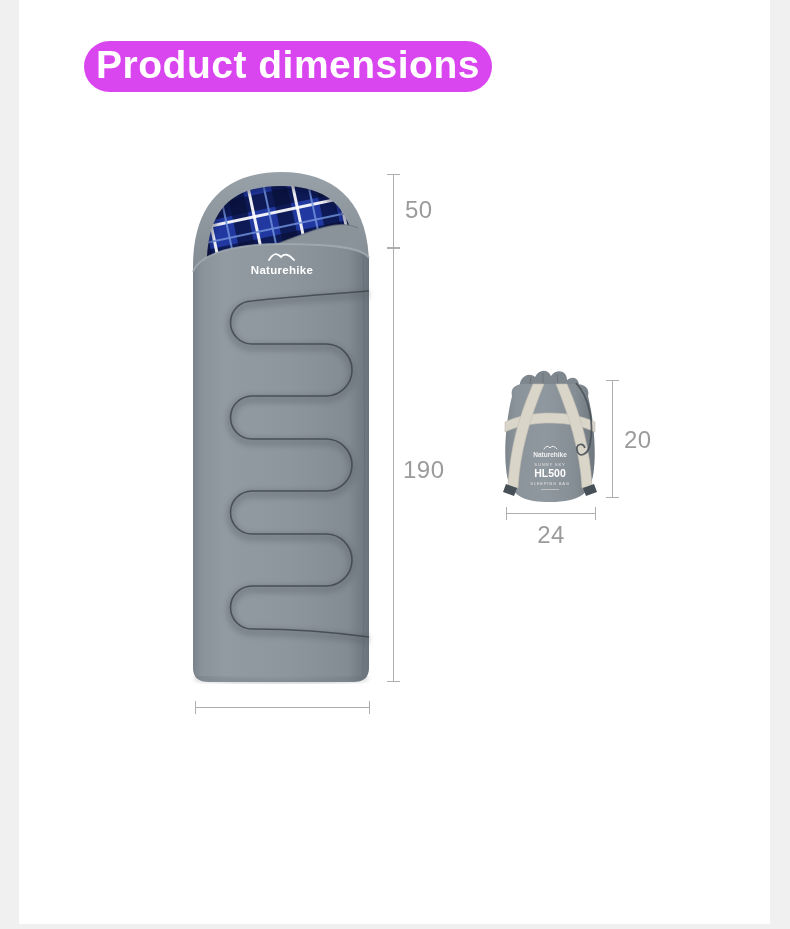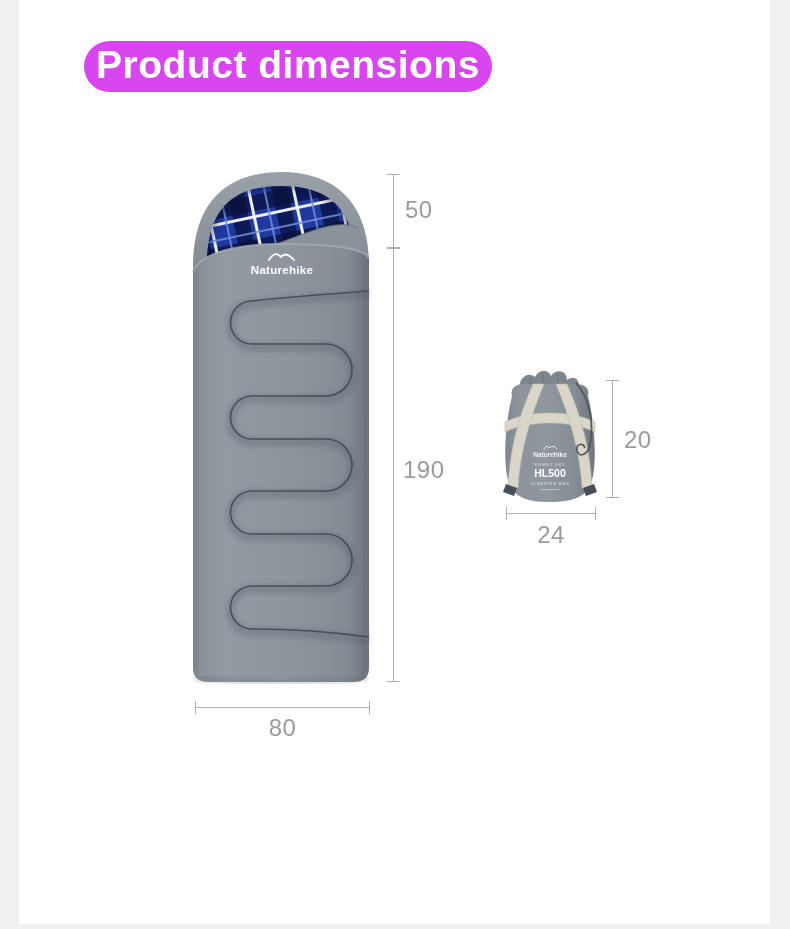--- a/index.html
+++ b/index.html
@@ -183,21 +183,20 @@
     </g>
   </svg>
 
   <div class="vline" style="left:393px; top:174px; height:74px;"></div>
   <div class="dim-label" style="left:405px; top:196px;">50</div>
 
   <div class="vline" style="left:393px; top:248px; height:434px;"></div>
   <div class="dim-label" style="left:403px; top:456px;">190</div>
 
   <div class="hline" style="left:195px; top:707px; width:175px;"></div>
-  <div class="dim-label center" style="left:195px; top:714px; width:175px;">80</div>
 
   <div class="vline" style="left:612px; top:380px; height:118px;"></div>
   <div class="dim-label" style="left:624px; top:426px;">20</div>
 
   <div class="hline" style="left:506px; top:513px; width:90px;"></div>
   <div class="dim-label center" style="left:506px; top:521px; width:90px;">24</div>
 
 </div>
 
 </body></html>

